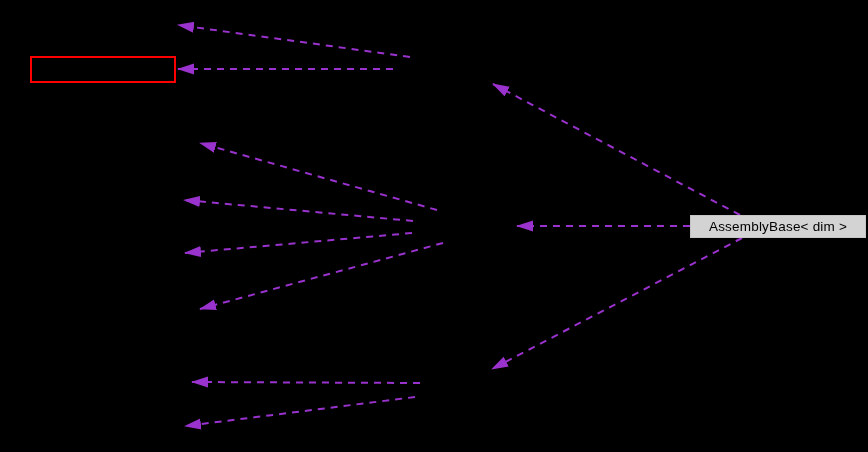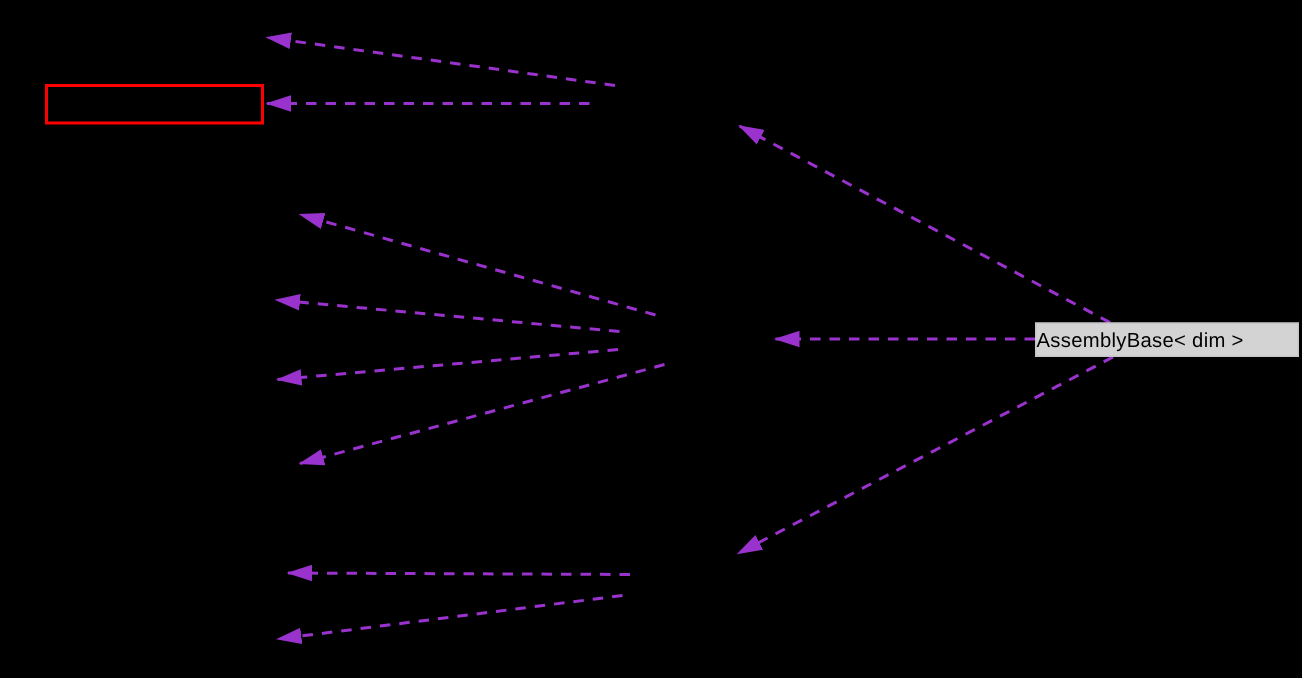--- a/index.html
+++ b/index.html
@@ -17,21 +17,21 @@
   .edges-layer {
     position: absolute;
     left: 0;
     top: 0;
   }
   .node {
     position: absolute;
     box-sizing: border-box;
     display: flex;
     align-items: center;
-    justify-content: flex-start;
+    justify-content: center;
     white-space: nowrap;
   }
   .node-current {
     background: transparent;
   }
   .node-class {
     font-size: 13.5px;
     line-height: 1;
     letter-spacing: 0.2px;
   }

